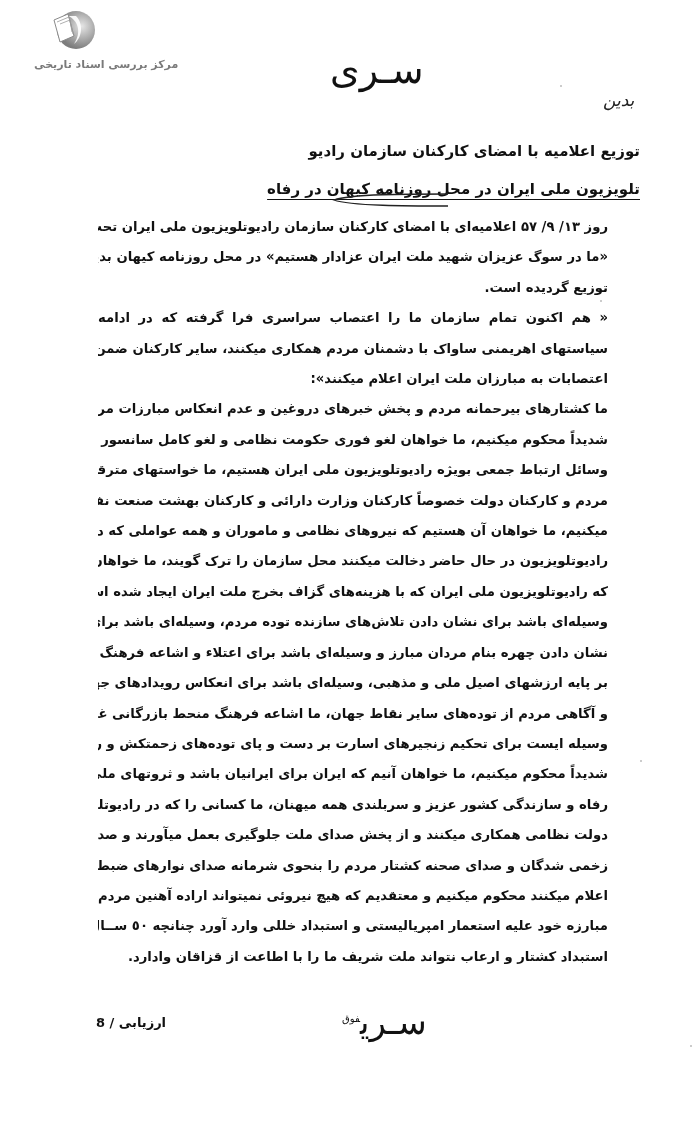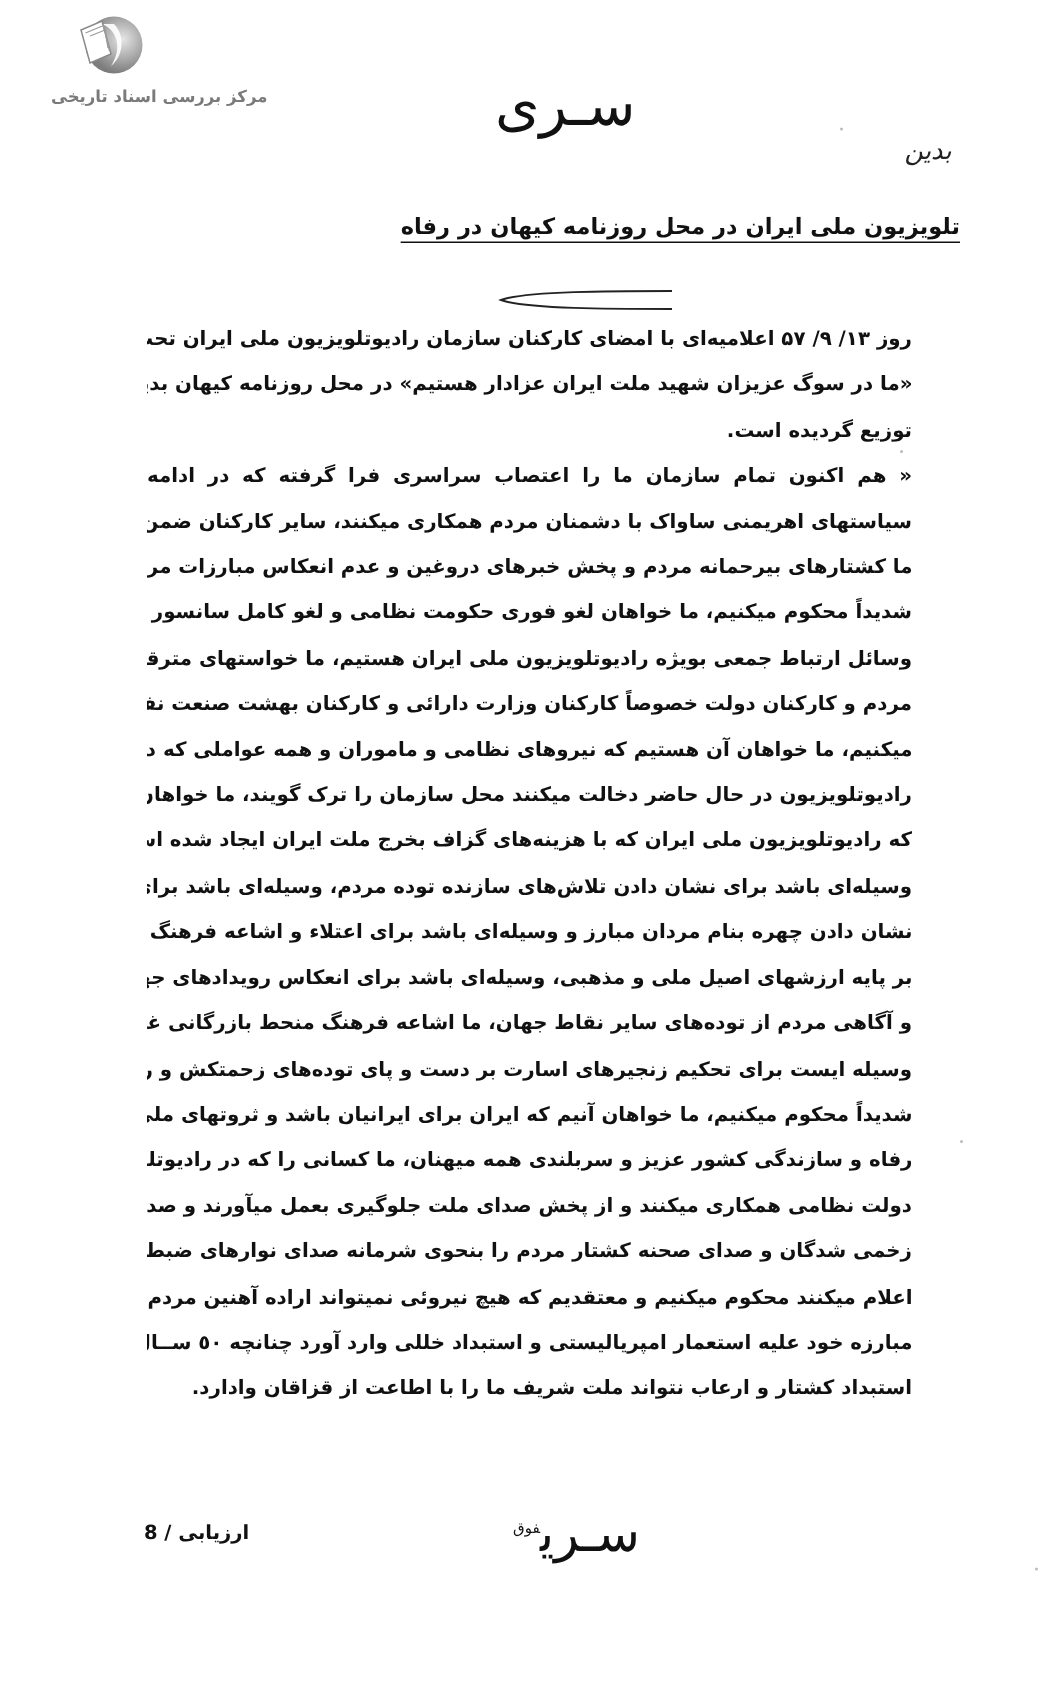--- a/index.html
+++ b/index.html
@@ -60,32 +60,34 @@
     <path d="M9 16 L21 11 L25 28" fill="none" stroke="#9a9a9a" stroke-width="0.8"></path>
     <path d="M12 18 L22 14 L24 26" fill="none" stroke="#9a9a9a" stroke-width="0.8"></path>
   </svg>
   <div class="logo-text">مرکز بررسی اسناد تاریخی</div>
 </div>
 
 <div class="stamp-top">سـری</div>
 <div class="margin-note">بدین</div>
 
 <div class="subject">
+  <div><span>توزیع اعلامیه با امضای کارکنان سازمان رادیو</span></div>
   <div><span class="u">تلویزیون ملی ایران در محل روزنامه کیهان در رفاه</span></div>
 </div>
 <svg class="curve" viewBox="0 0 120 20">
   <path d="M118 4 C80 4, 20 4, 4 10 C20 16, 80 16, 118 16" fill="none" stroke="#222" stroke-width="1.3"></path>
 </svg>
 
 <div class="body-text">
   <span class="line">روز ۱۳/ ۹/ ۵۷ اعلامیه‌ای با امضای کارکنان سازمان رادیوتلویزیون ملی ایران تحت عنوان</span>
   <span class="line">«ما در سوگ عزیزان شهید ملت ایران عزادار هستیم» در محل روزنامه کیهان بدین مضمون</span>
   <span class="line last">توزیع گردیده است.</span>
   <span class="line">« هم اکنون تمام سازمان ما را اعتصاب سراسری فرا گرفته که در ادامه</span>
   <span class="line">سیاستهای اهریمنی ساواک با دشمنان مردم همکاری میکنند، سایر کارکنان ضمن تائید</span>
+  <span class="line last">اعتصابات به مبارزان ملت ایران اعلام میکنند»:</span>
   <span class="line">ما کشتارهای بیرحمانه مردم و پخش خبرهای دروغین و عدم انعکاس مبارزات مردم را ـــ</span>
   <span class="line">شدیداً محکوم میکنیم، ما خواهان لغو فوری حکومت نظامی و لغو کامل سانسور و اختناق در</span>
   <span class="line">وسائل ارتباط جمعی بویژه رادیوتلویزیون ملی ایران هستیم، ما خواستهای مترقیانه همه</span>
   <span class="line">مردم و کارکنان دولت خصوصاً کارکنان وزارت دارائی و کارکنان بهشت صنعت نفت را تائید</span>
   <span class="line">میکنیم، ما خواهان آن هستیم که نیروهای نظامی و ماموران و همه عواملی که در کار پخش ـــ</span>
   <span class="line">رادیوتلویزیون در حال حاضر دخالت میکنند محل سازمان را ترک گویند، ما خواهان آنیم</span>
   <span class="line">که رادیوتلویزیون ملی ایران که با هزینه‌های گزاف بخرج ملت ایران ایجاد شده است</span>
   <span class="line">وسیله‌ای باشد برای نشان دادن تلاش‌های سازنده توده مردم، وسیله‌ای باشد برای</span>
   <span class="line">نشان دادن چهره بنام مردان مبارز و وسیله‌ای باشد برای اعتلاء و اشاعه فرهنگ ملی</span>
   <span class="line">بر پایه ارزشهای اصیل ملی و مذهبی، وسیله‌ای باشد برای انعکاس رویدادهای جهانی</span>

